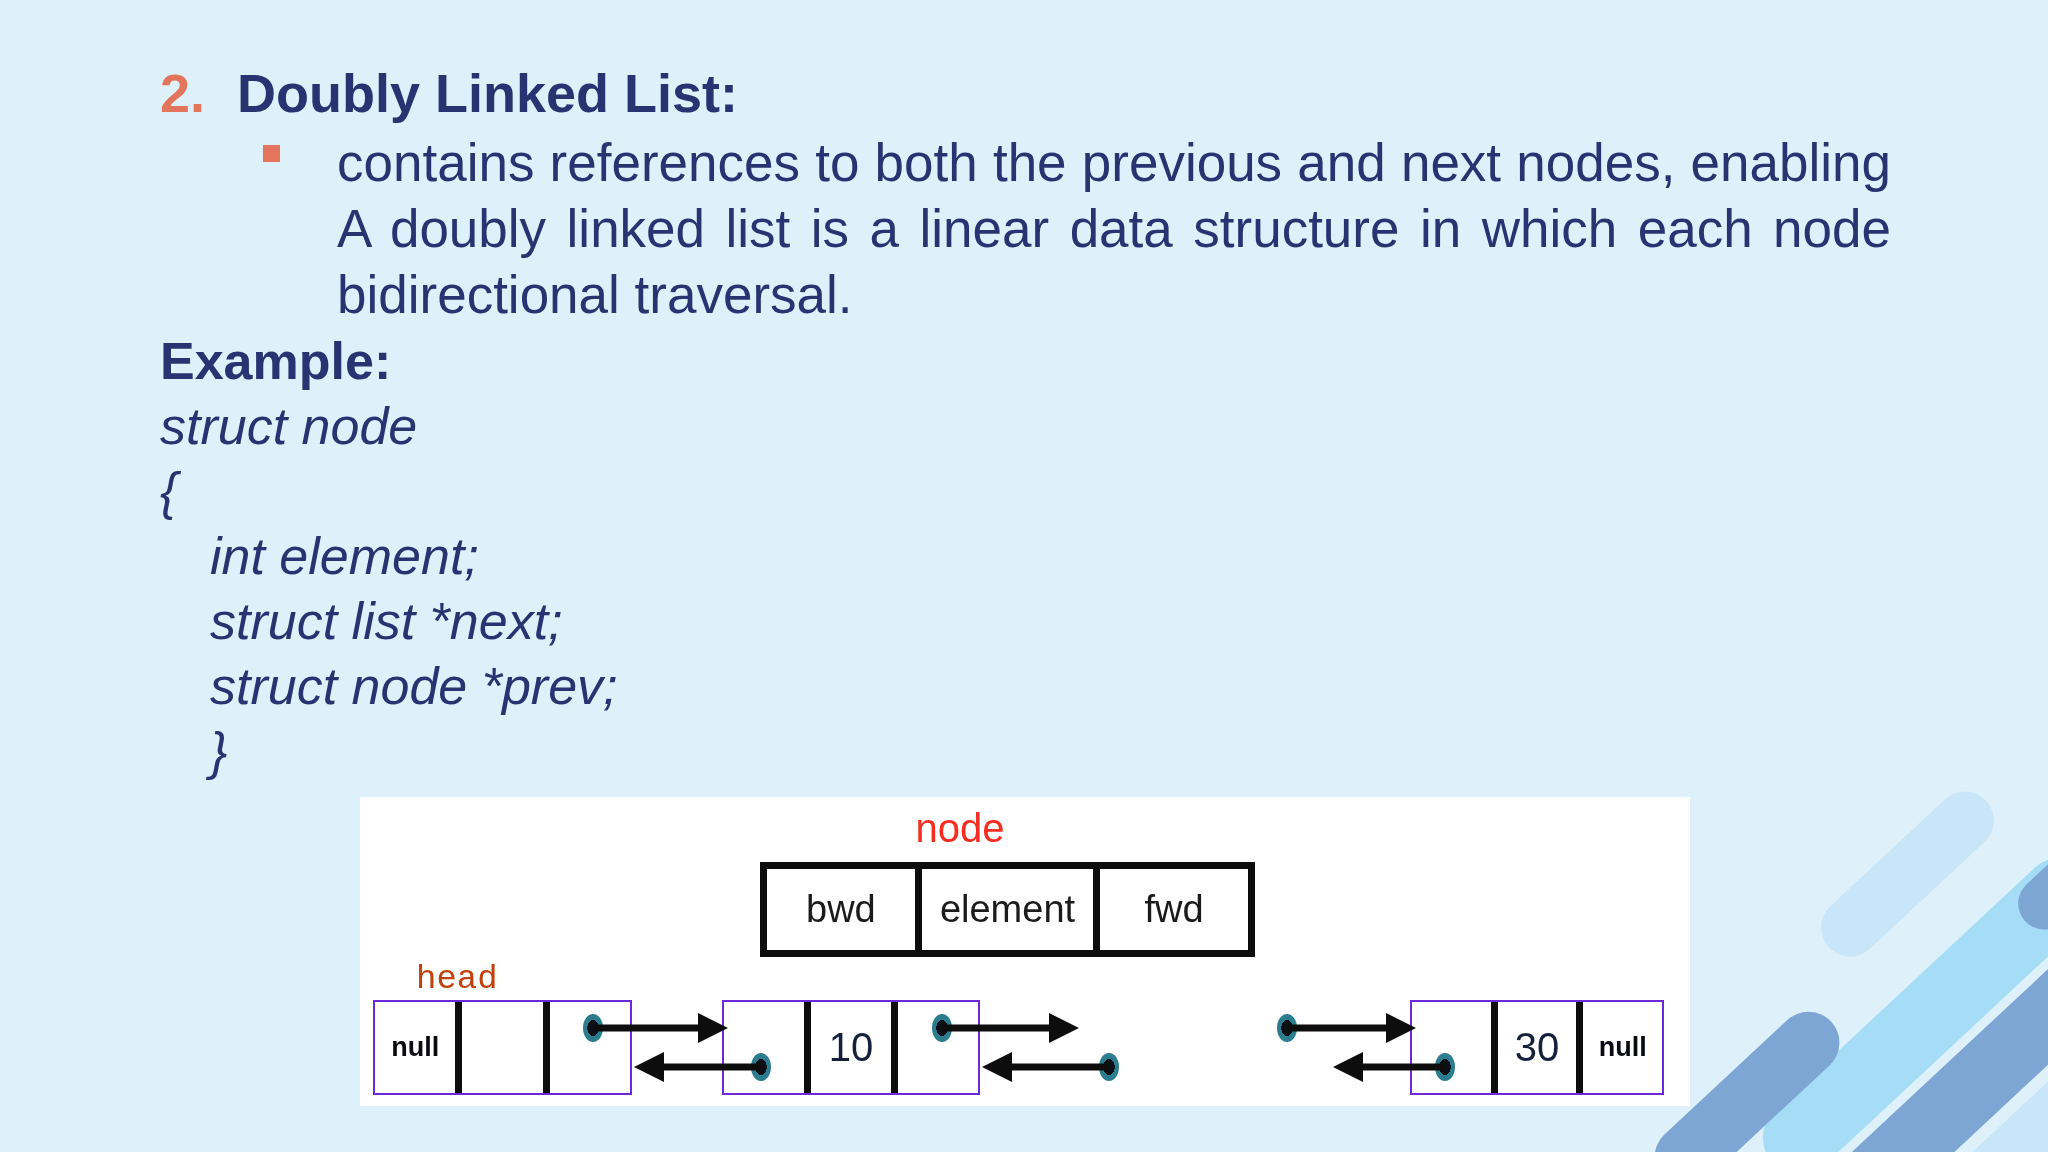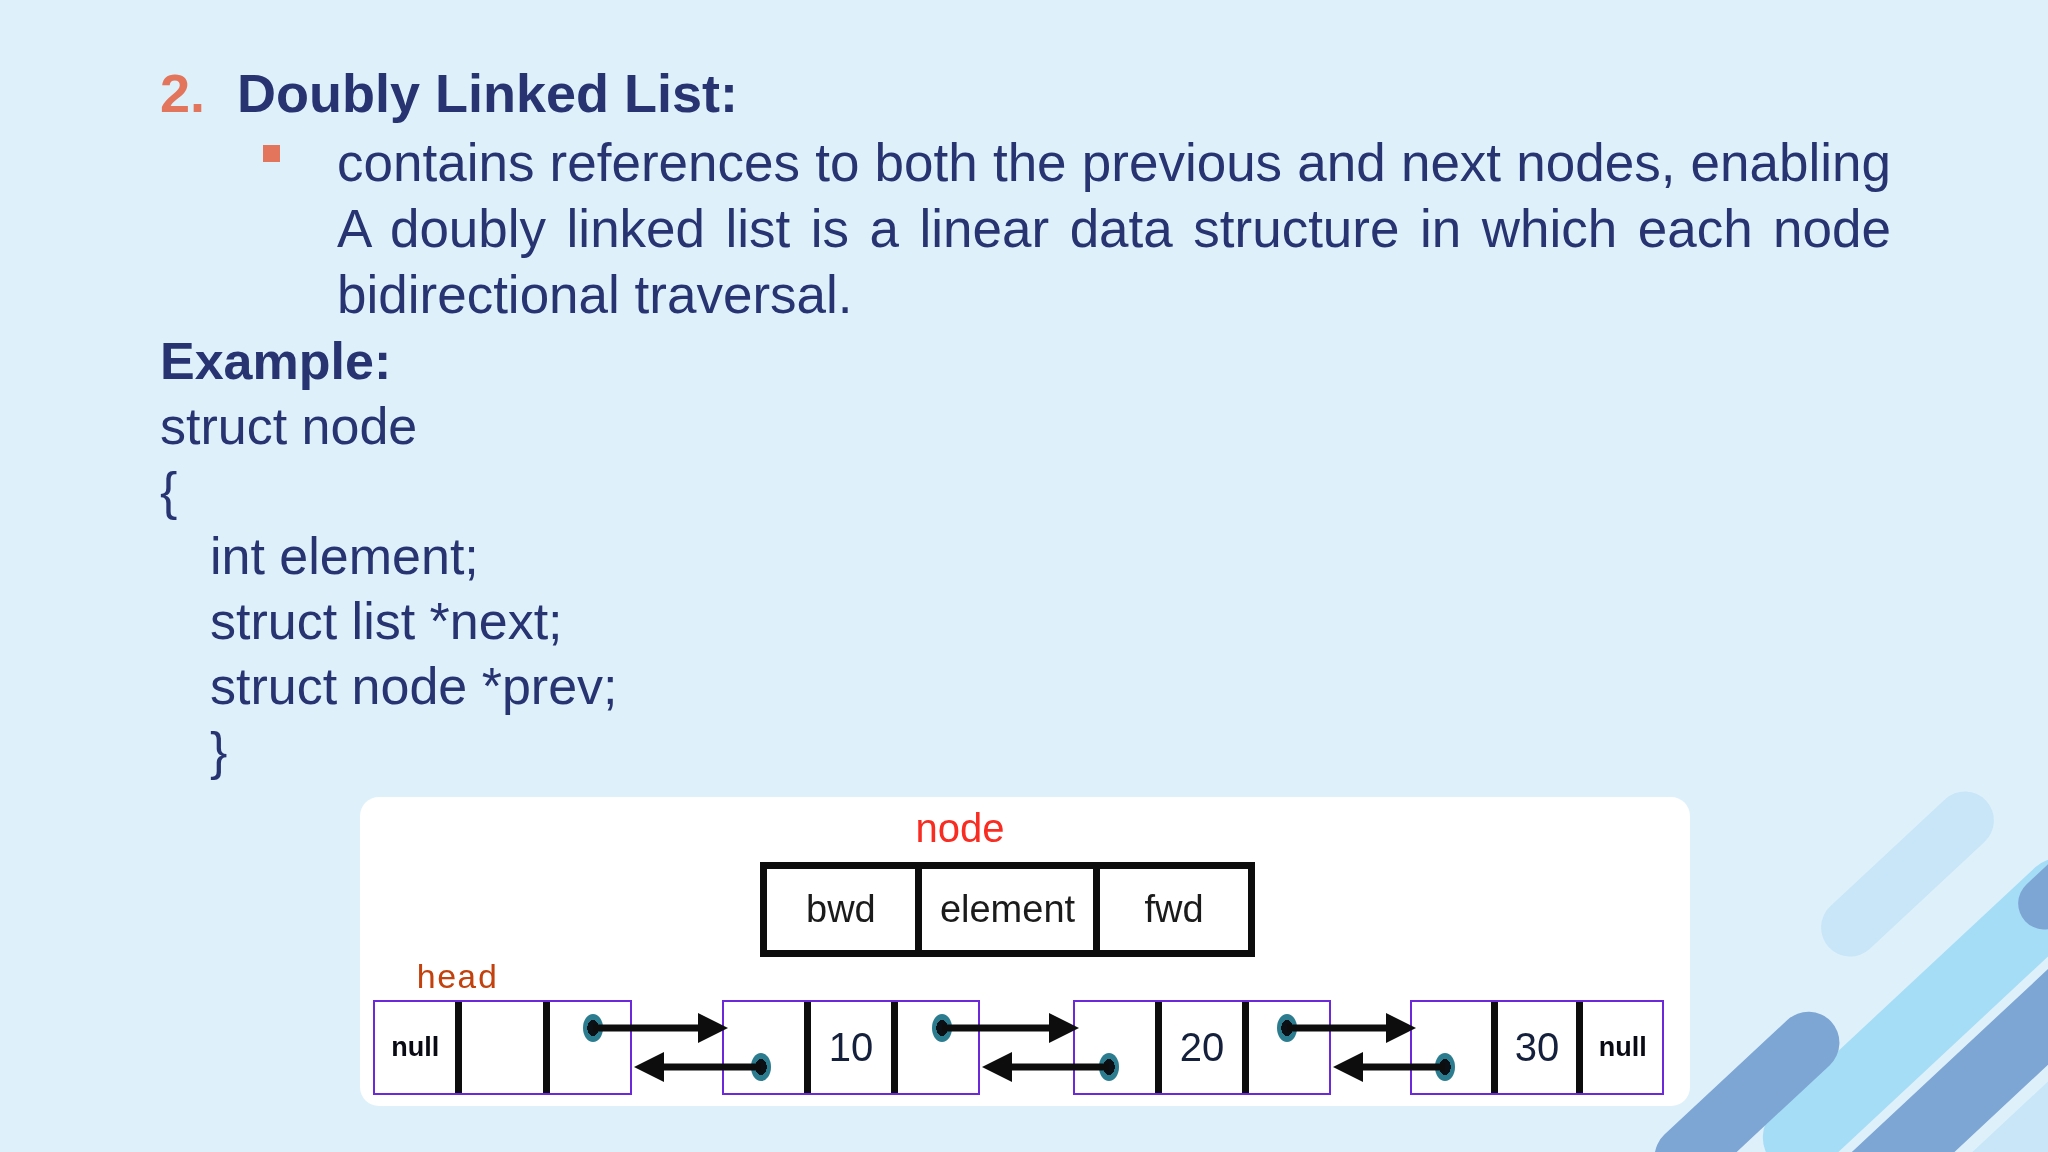--- a/index.html
+++ b/index.html
@@ -22,25 +22,25 @@
 
   
   .bullet-sq{position:absolute;left:263px;top:145px;width:17px;height:17px;background:#e2755c;}
   .para{position:absolute;left:337px;top:130px;width:1554px;
     font-size:53px;line-height:66px;color:#273471;}
   .jline{text-align:justify;text-align-last:justify;}
 
   
   .example-block{position:absolute;left:160px;top:329px;font-size:52px;line-height:65px;}
   .example-label{font-weight:bold;}
-  .code-line{white-space:pre;}
+  .code-line{white-space:pre;font-style:italic;}
   .ind{padding-left:50px;}
 
   
-  .panel{position:absolute;left:360px;top:797px;width:1330px;height:309px;background:#ffffff;border-radius:19px;}
+  .panel{position:absolute;left:360px;top:797px;width:1330px;height:309px;background:#ffffff;}
   .node-label{position:absolute;left:400px;top:8px;width:400px;text-align:center;
     color:#f92c22;font-size:40px;line-height:46px;}
   .hdr-box{position:absolute;left:400px;top:65px;width:495px;height:95px;
     border:7px solid #0d0d0d;box-sizing:border-box;display:flex;background:#fff;}
   .hdr-cell{flex:1;display:flex;align-items:center;justify-content:center;
     font-size:38px;color:#1b1b1b;border-right:7px solid #0d0d0d;}
   .hdr-cell.mid{flex:1.16;}
   .hdr-cell:last-child{border-right:none;}
   .head-label{position:absolute;left:56px;top:163px;font-size:34px;color:#c2410c;font-family:Liberation Mono, monospace;}
 
@@ -104,25 +104,20 @@
     <div class="lnode" style="left:13px;width:259px;">
       <div class="lcell nulltext">null</div>
       <div class="lcell val"></div>
       <div class="lcell"></div>
     </div>
     <div class="lnode" style="left:362px;width:258px;text-align:center;">
       <div class="lcell"></div>
       <div class="lcell val">10</div>
       <div class="lcell"></div>
     </div>
-    <div class="lnode" style="left:713px;width:258px;">
-      <div class="lcell"></div>
-      <div class="lcell val">20</div>
-      <div class="lcell"></div>
-    </div>
     <div class="lnode" style="left:1050px;width:254px;">
       <div class="lcell"></div>
       <div class="lcell val">30</div>
       <div class="lcell nulltext">null</div>
     </div>
 
     <span class="dot" style="left:223px;top:217px;"></span>
     <span class="dot" style="left:391px;top:256px;"></span>
     <span class="dot" style="left:572px;top:217px;"></span>
     <span class="dot" style="left:739px;top:256px;"></span>

